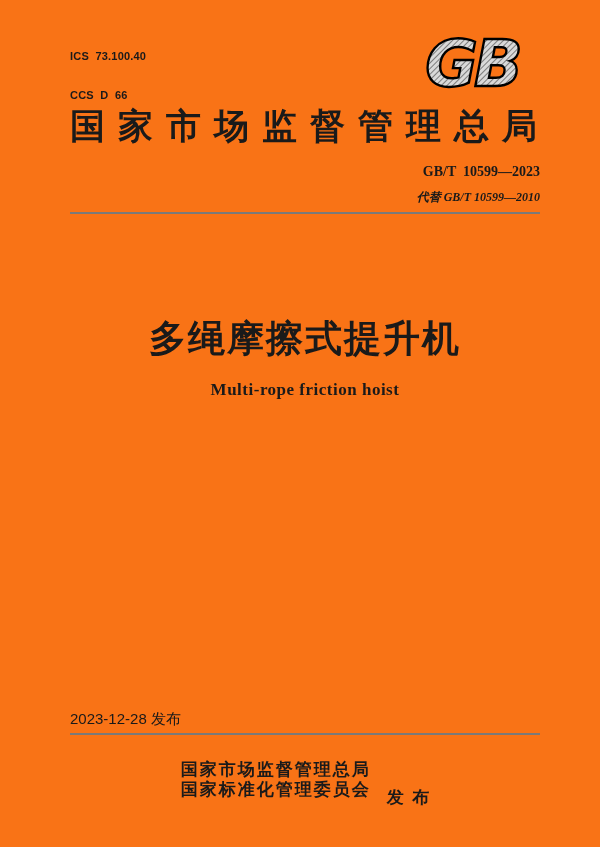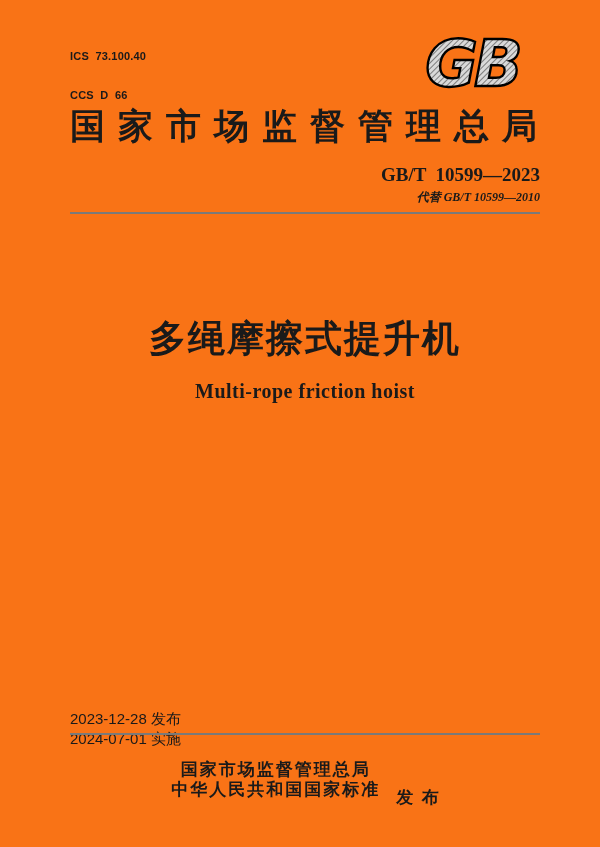--- a/index.html
+++ b/index.html
@@ -35,21 +35,21 @@
     font-size: 35px;
     line-height: 46px;
     letter-spacing: 13px;
     white-space: nowrap;
   }
 
   .std-number {
     right: 60px; top: 164px;
     font-family: "Liberation Serif", "DejaVu Serif", serif;
     font-weight: 700;
-    font-size: 19px;
+    font-size: 14px;
     white-space: pre;
     text-align: right;
   }
   .std-replaces {
     right: 60px; top: 189px;
     font-family: "Liberation Serif", "DejaVu Serif", serif;
     font-weight: 700;
     font-size: 12px;
     white-space: pre;
     text-align: right;
@@ -71,21 +71,21 @@
     font-size: 37px;
     line-height: 46px;
     letter-spacing: 2px;
     white-space: nowrap;
   }
   .doc-title-en {
     left: 70px; right: 60px; top: 380px;
     text-align: center;
     font-family: "Liberation Serif", "DejaVu Serif", serif;
     font-weight: 700;
-    font-size: 20px;
+    font-size: 17px;
     letter-spacing: 0.5px;
   }
 
   .date-row {
     left: 70px; right: 60px; top: 709px;
     display: flex;
     justify-content: space-between;
     font-family: "Liberation Sans", "DejaVu Sans", sans-serif;
     font-size: 15px;
     line-height: 20px;
@@ -146,26 +146,25 @@
   <div class="abs std-replaces">代替 GB/T 10599—2010</div>
 
   <div class="abs rule rule-top"></div>
 
   <div class="abs doc-title-cn">多绳摩擦式提升机</div>
 
   <div class="abs doc-title-en">Multi-rope friction hoist</div>
 
   <div class="abs date-row">
     <span>2023-12-28 发布</span>
-    <span>2024-07-01 实施</span>
   </div>
 
   <div class="abs rule rule-bottom"></div>
 
   <div class="abs publisher-row">
     <div class="publisher-lines">
       <div>国家市场监督管理总局</div>
-      <div>中华人民共和国国家标准</div>
+      <div>国家标准化管理委员会</div>
     </div>
     <div class="publish-verb">发  布</div>
   </div>
 
 </div>
 
 </body></html>

